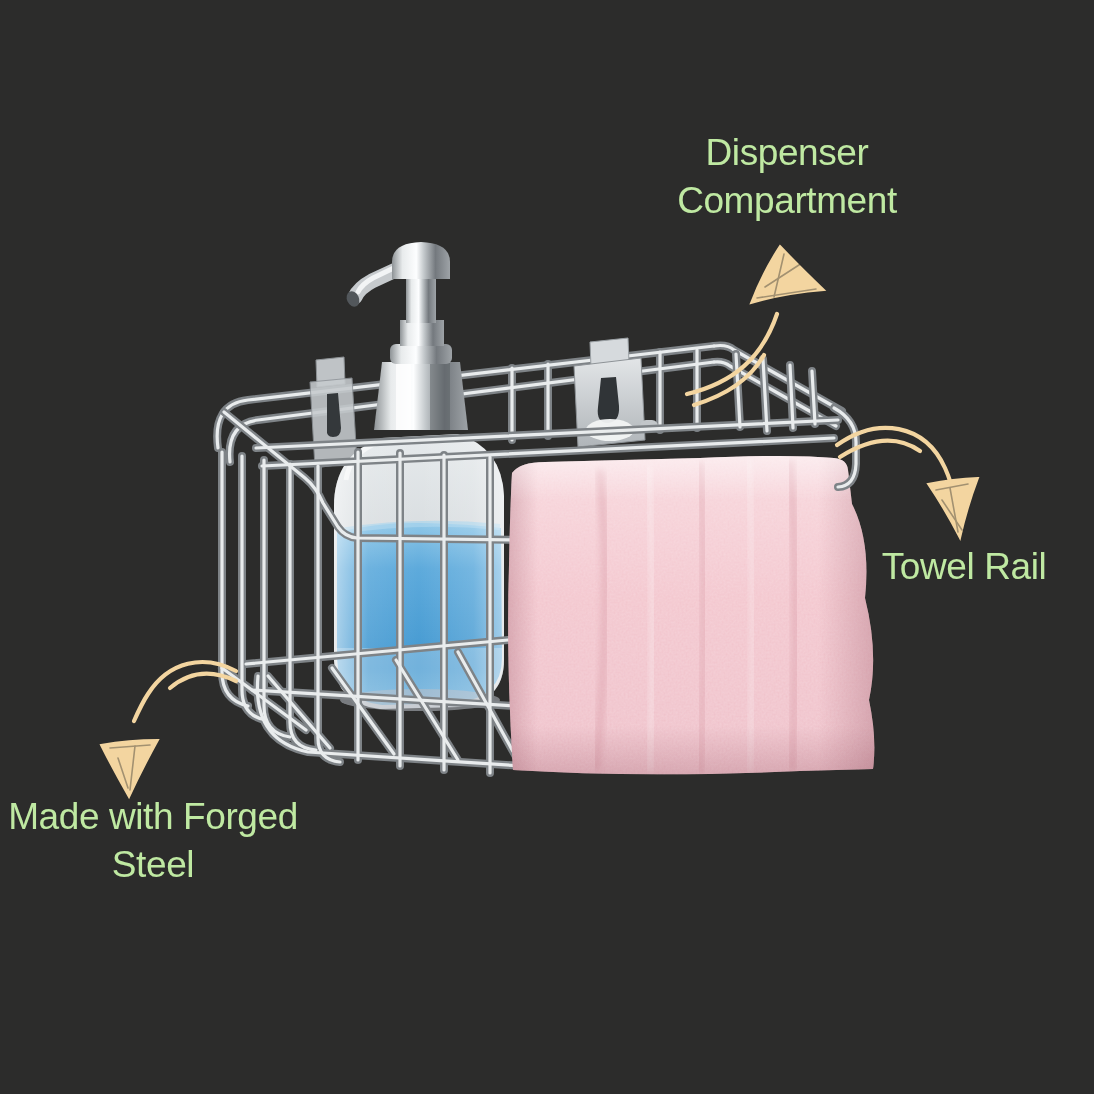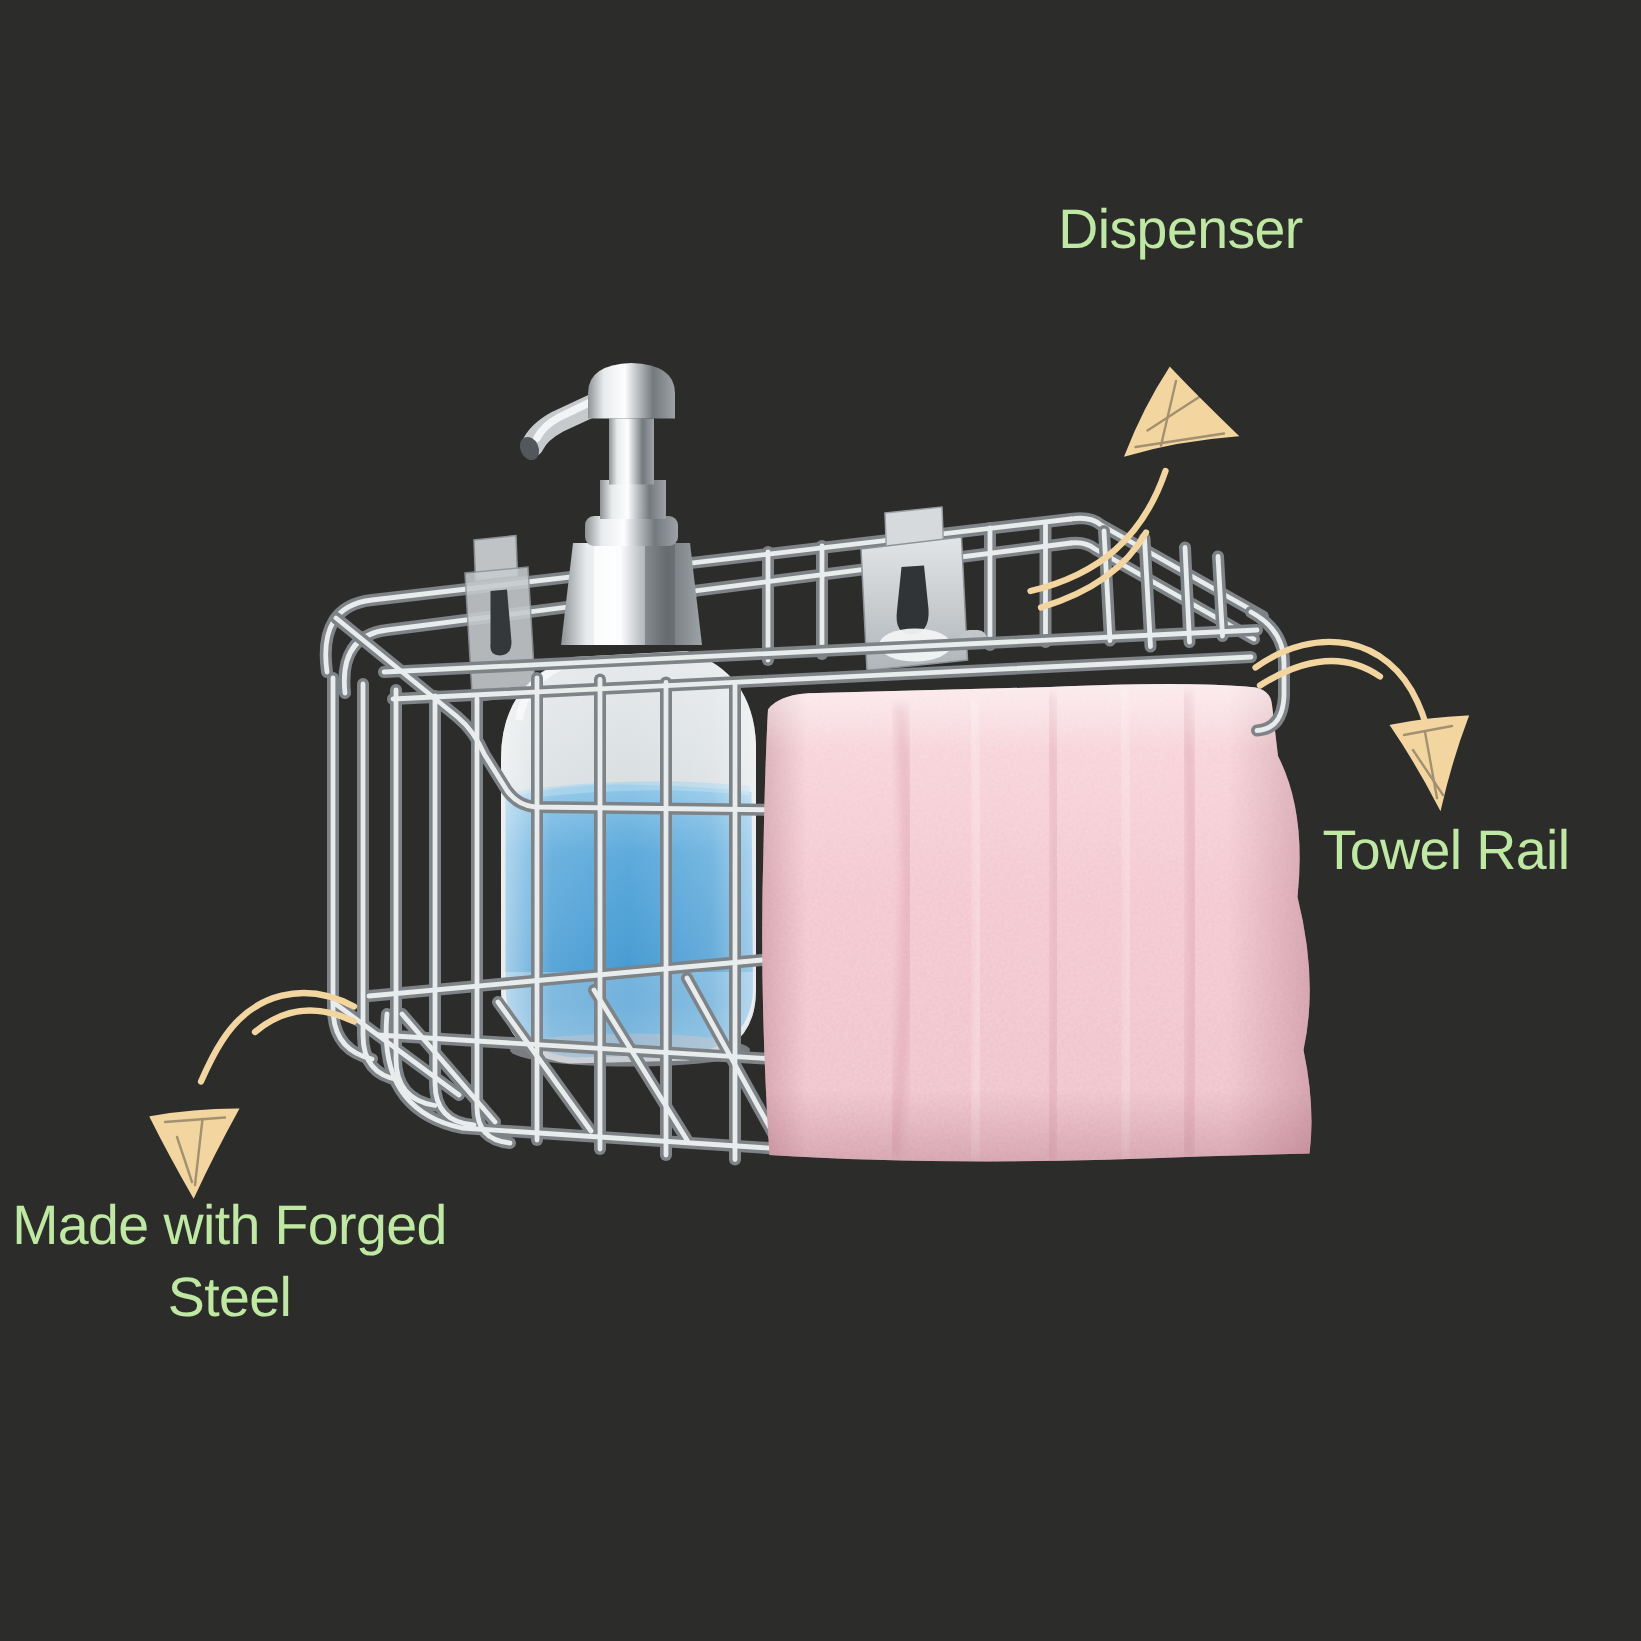--- a/index.html
+++ b/index.html
@@ -231,20 +231,21 @@
         <path d="M110,748 L150,745"></path>
             <path d="M118,758 L128,788"></path>
             <path d="M135,746 L130,790"></path>
       </g>
     </g>
   </g>
 </svg>
 
 <div class="label label-dispenser">
   <div>Dispenser</div>
+  <div>Compartment</div>
 </div>
 
 <div class="label label-towel">
   <div>Towel Rail</div>
 </div>
 
 <div class="label label-forged">
   <div>Made with Forged</div>
   <div>Steel</div>
 </div>

